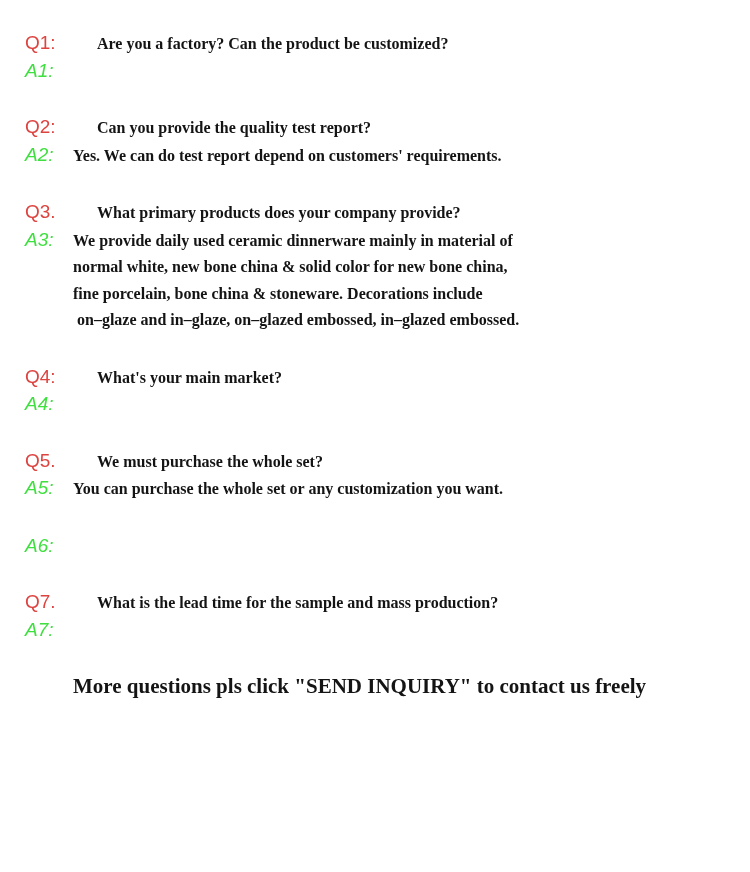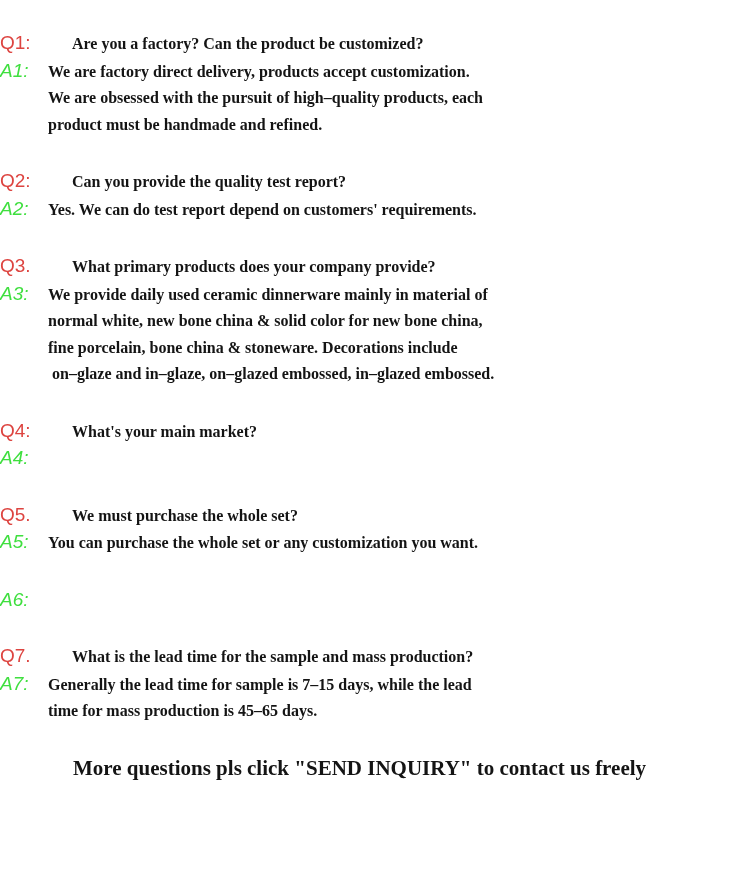--- a/index.html
+++ b/index.html
@@ -18,20 +18,21 @@
   }
   .qa-block {
     margin-bottom: 30px;
   }
   .row {
     display: flex;
     align-items: baseline;
   }
   .label {
     flex: 0 0 48px;
+    margin-left: 25px;
     font-family: "Liberation Sans", sans-serif;
     font-size: 19px;
     line-height: 26.5px;
     white-space: pre;
   }
   .row.q .label { color: var(--q-color, #dd4440); }
   .row.a .label { color: var(--a-color, #3fdf3f); font-style: italic; }
   .text {
     font-family: "Liberation Serif", serif;
     font-weight: 700;
@@ -56,23 +57,20 @@
 
 <div class="page" style="background: rgb(255, 255, 255);">
 
   <div class="qa-block">
     <div class="row q">
       <span class="label">Q1:</span>
       <span class="text">Are you a factory? Can the product be customized?</span>
     </div>
     <div class="row a">
       <span class="label">A1:</span>
-      <span class="text">We are factory direct delivery, products accept customization.
-We are obsessed with the pursuit of high–quality products, each
-product must be handmade and refined.</span>
     </div>
   </div>
 
   <div class="qa-block">
     <div class="row q">
       <span class="label">Q2:</span>
       <span class="text">Can you provide the quality test report?</span>
     </div>
     <div class="row a">
       <span class="label">A2:</span>
@@ -121,20 +119,18 @@
     </div>
   </div>
 
   <div class="qa-block">
     <div class="row q">
       <span class="label">Q7.</span>
       <span class="text">What is the lead time for the sample and mass production?</span>
     </div>
     <div class="row a">
       <span class="label">A7:</span>
-      <span class="text">Generally the lead time for sample is 7–15 days, while the lead
-time for mass production is 45–65 days.</span>
     </div>
   </div>
 
   <div class="footer-note">More questions pls click "SEND INQUIRY" to contact us freely</div>
 
 </div>
 
 </body></html>

